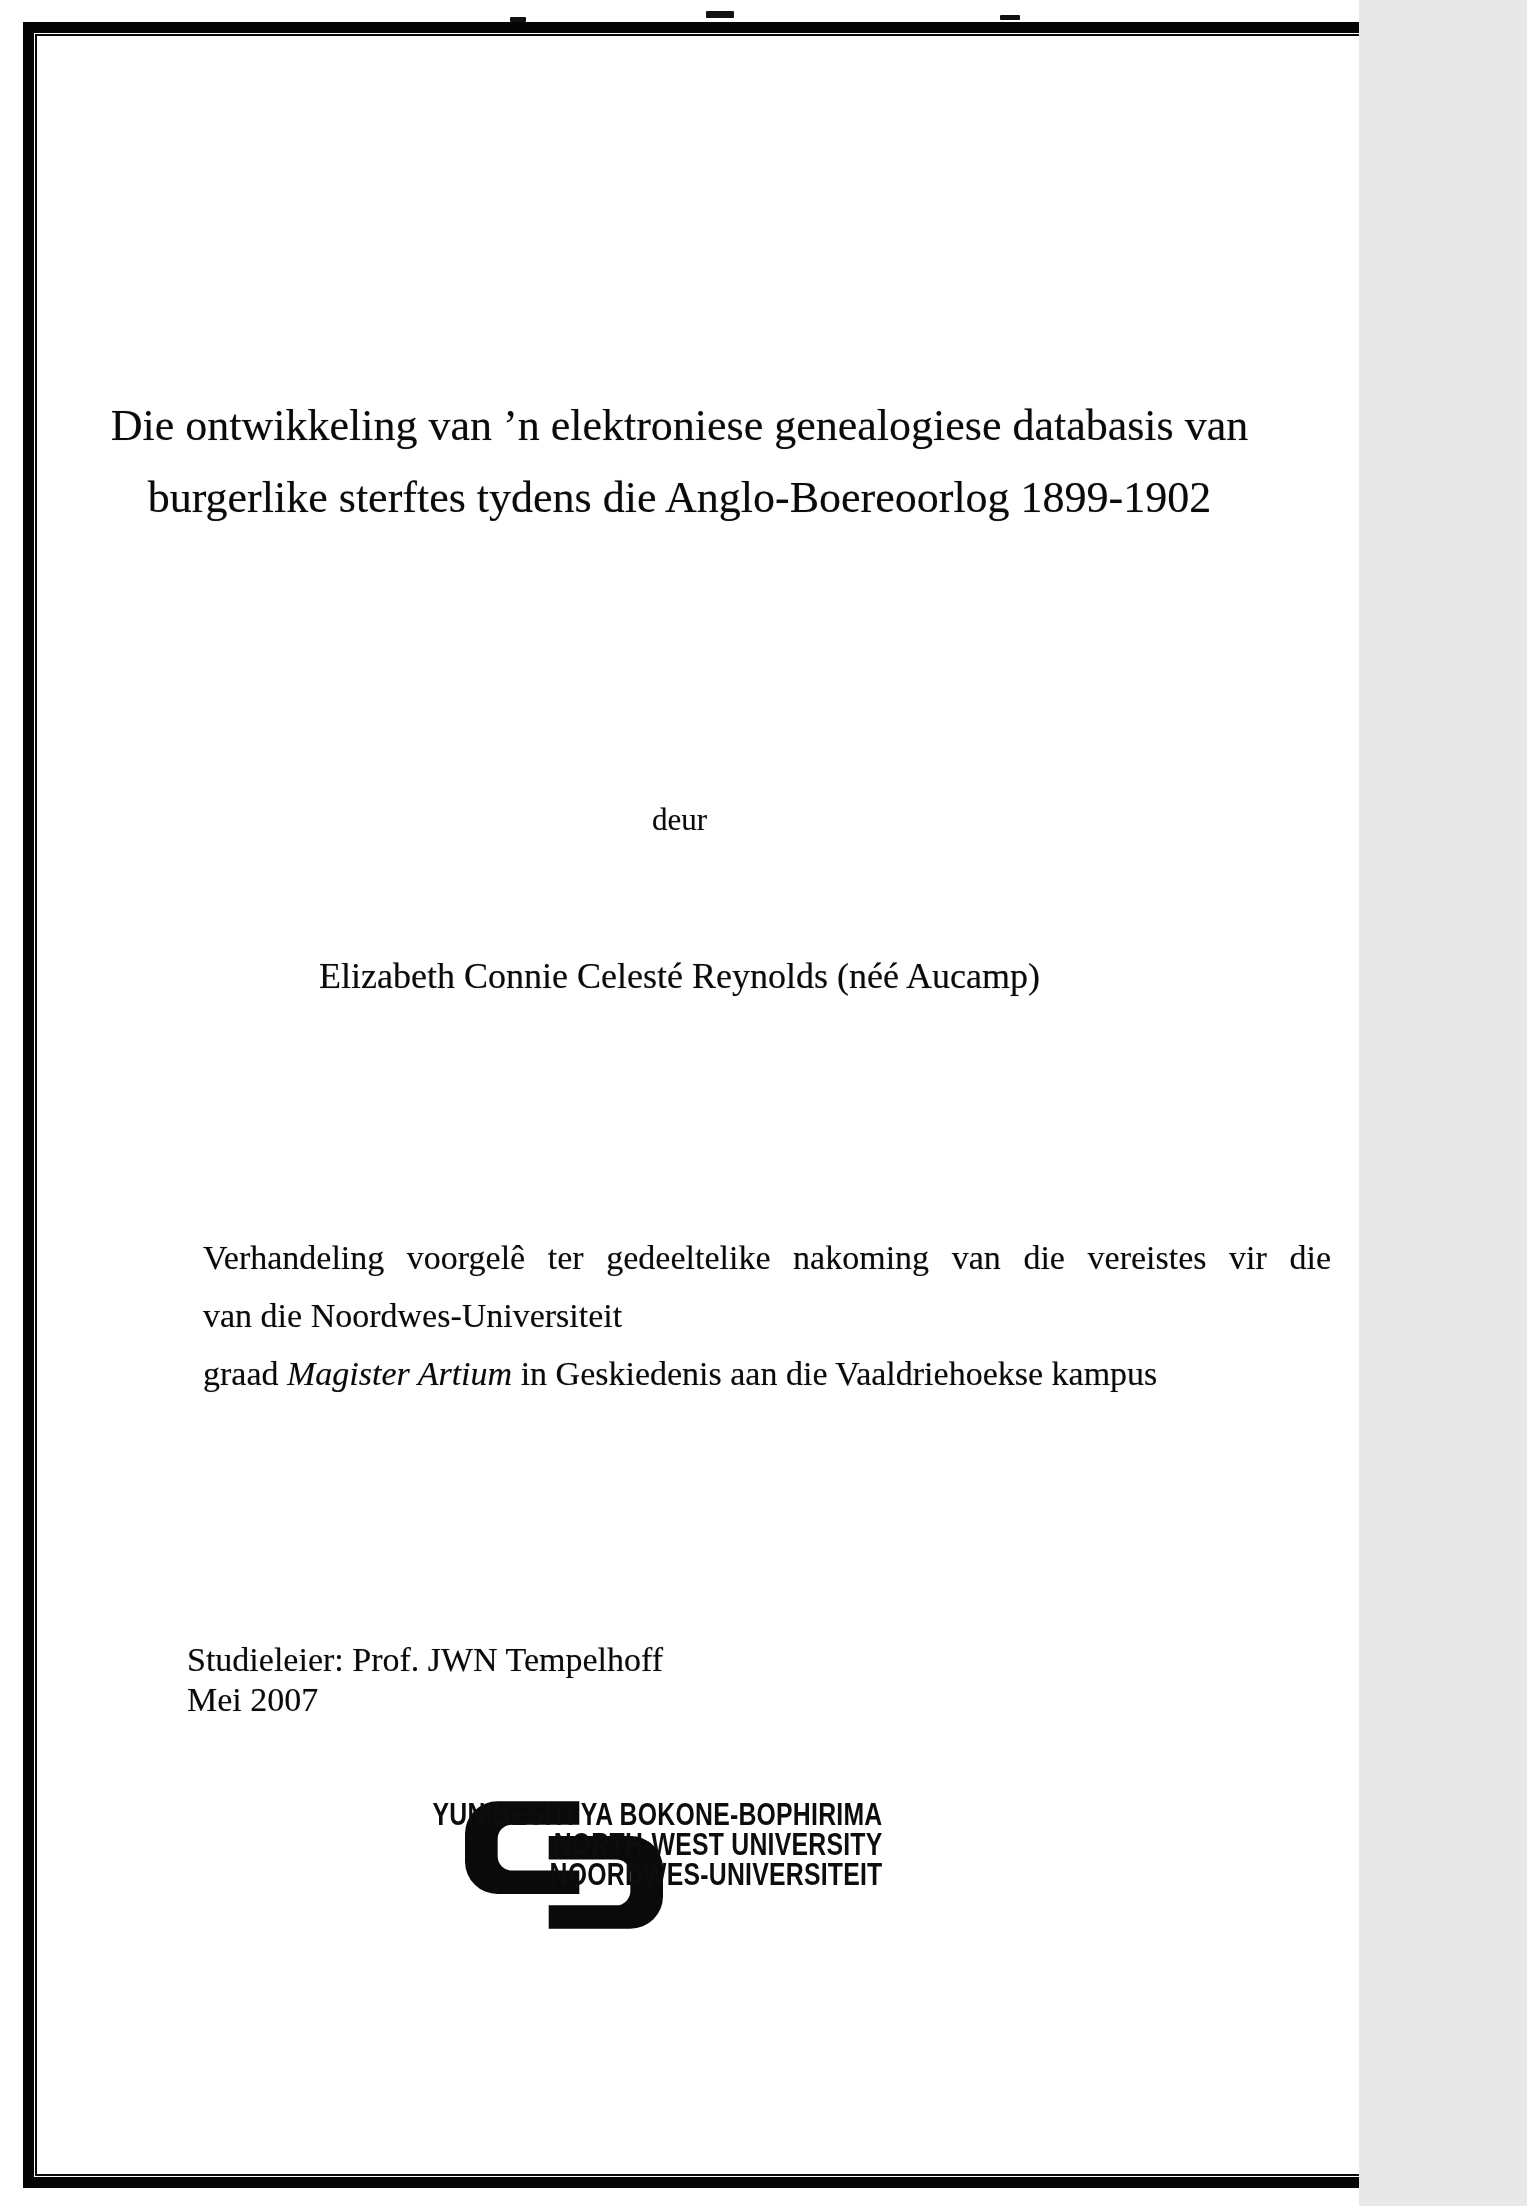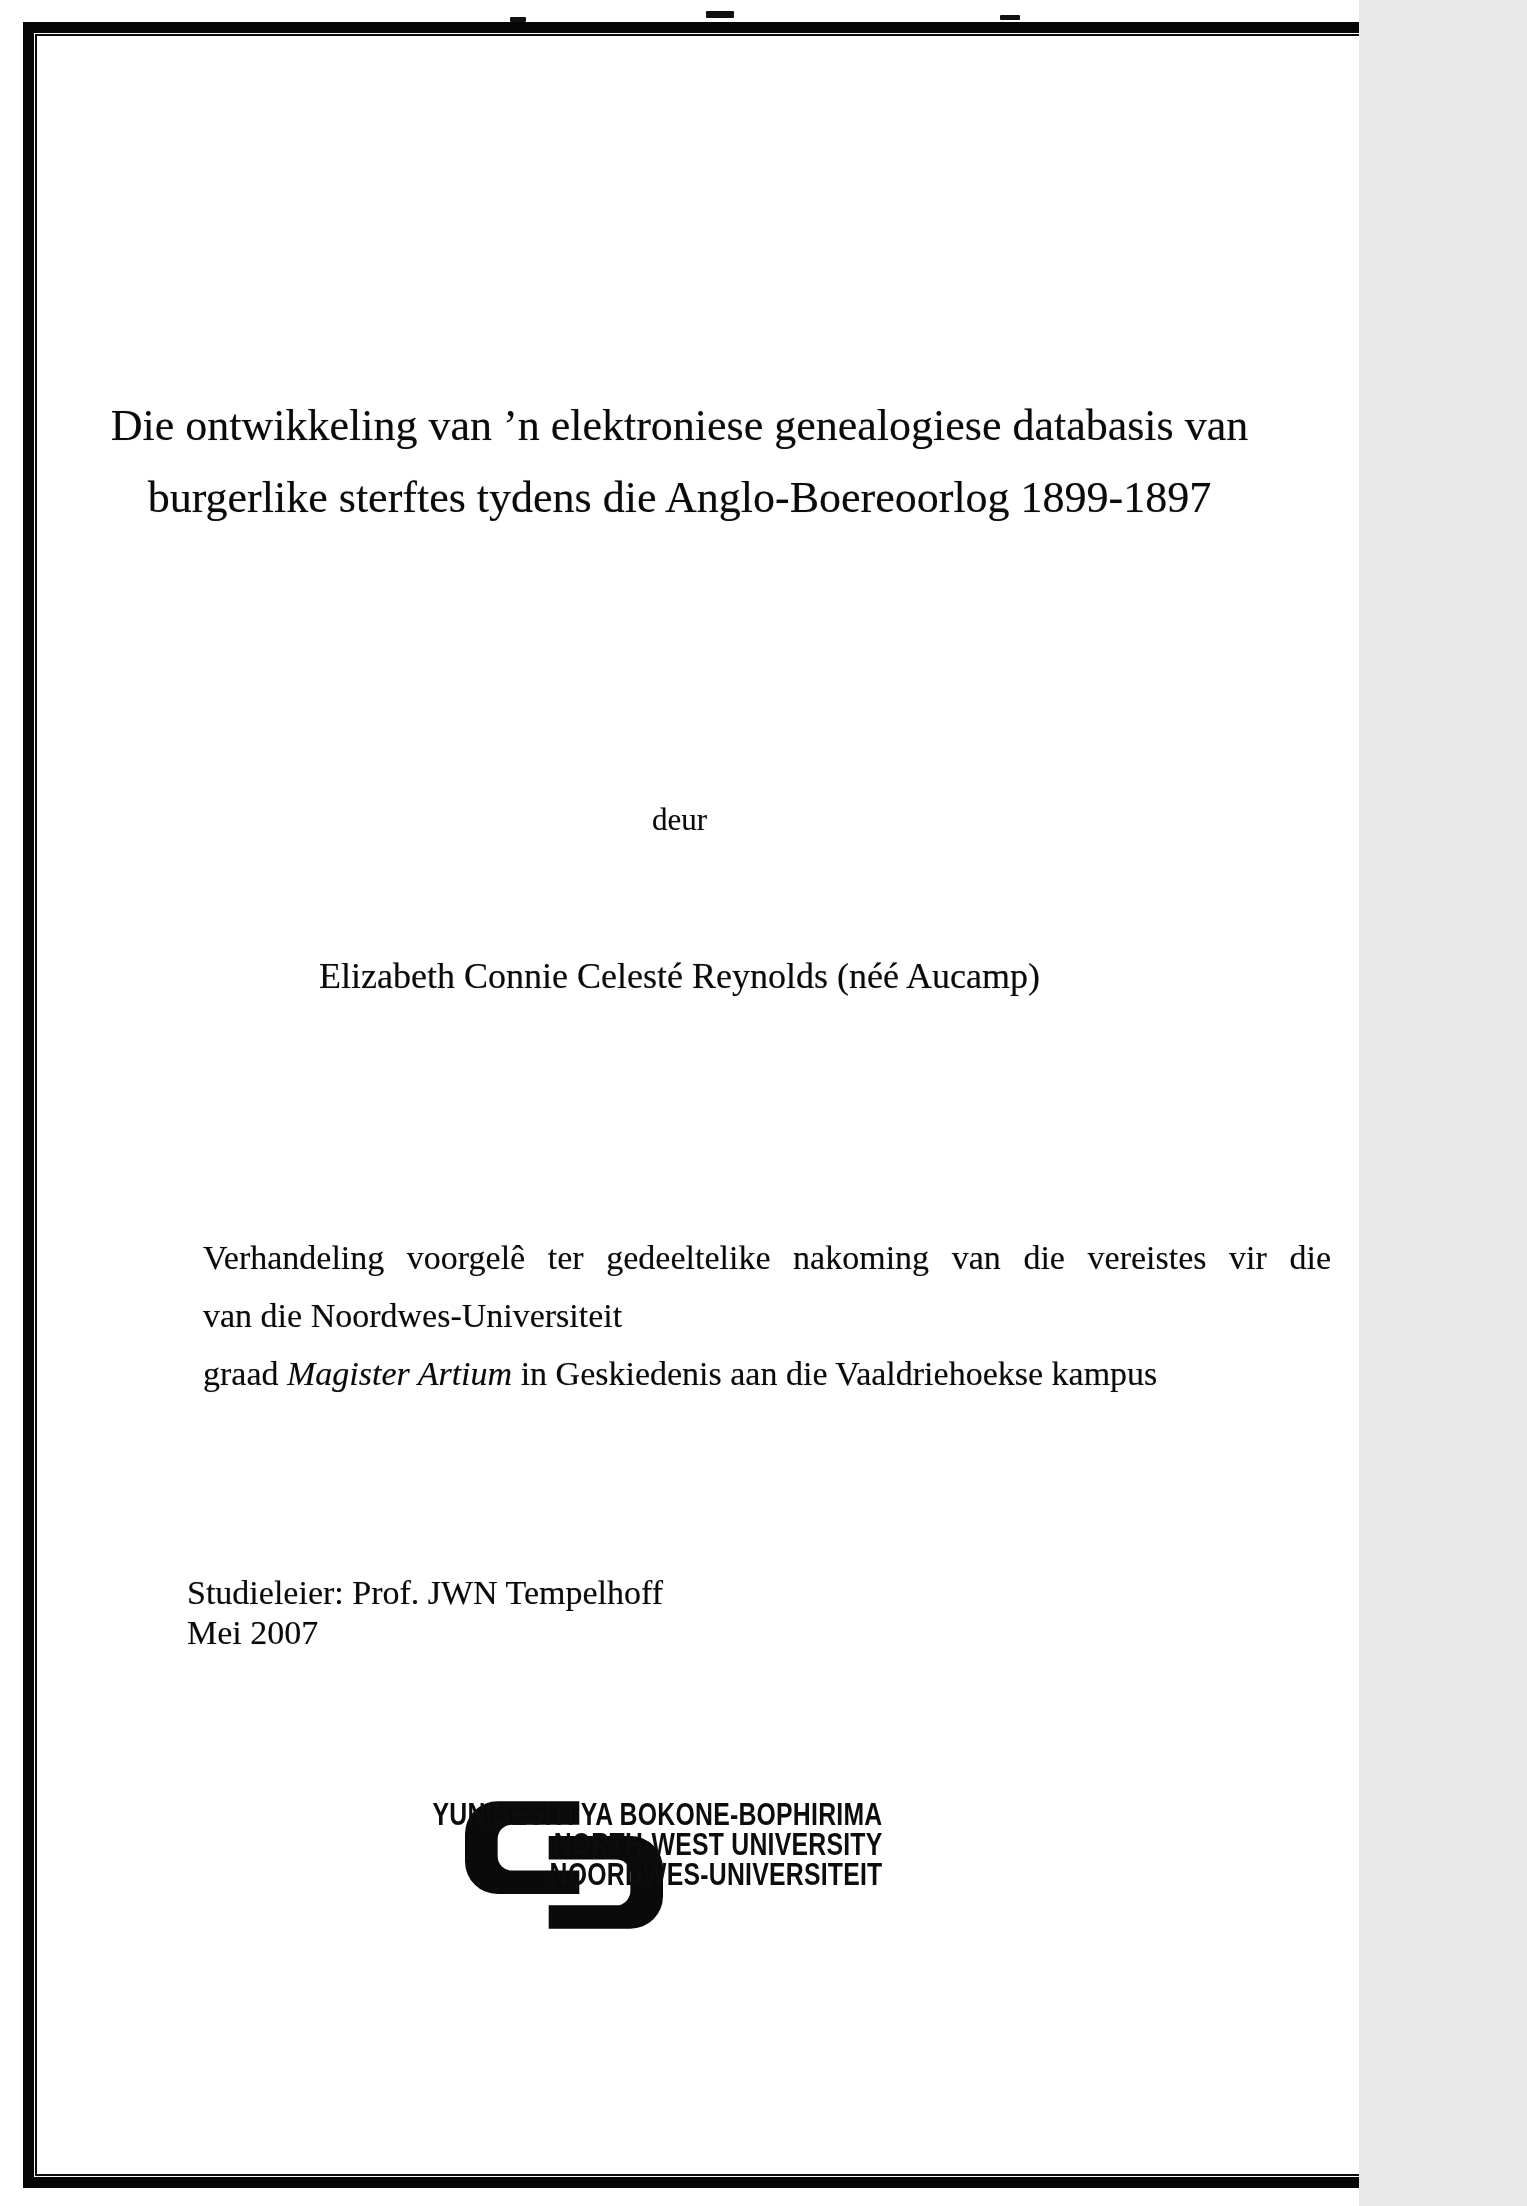--- a/index.html
+++ b/index.html
@@ -69,21 +69,21 @@
     top: 1221px; left: 187px;
     width: 1160px;
     font-size: 34px;
     text-shadow: 0 0 1px rgba(0,0,0,0.35);
   }
   .statement .line { margin: 16px; line-height: 42px; }
   .statement .justify { text-align: justify; text-align-last: justify; }
 
   .supervisor {
     position: absolute;
-    top: 1573px; left: 187px;
+    top: 1640px; left: 187px;
     font-size: 34px;
     text-shadow: 0 0 1px rgba(0,0,0,0.35);
   }
   .supervisor p { margin: 0; line-height: 40px; }
 
   .logo-mark {
     position: absolute;
     left: 465px; top: 1801px;
     width: 198px; height: 128px;
   }
@@ -116,21 +116,21 @@
   <div class="speck s4"></div>
 
   <div class="frame-outer">
     <div class="frame-inner"></div>
   </div>
 
   <main class="content">
 
     <h1 class="title">
       <div class="title-line">Die ontwikkeling van ’n elektroniese genealogiese databasis van</div>
-      <div class="title-line">burgerlike sterftes tydens die Anglo-Boereoorlog 1899-1897</div>
+      <div class="title-line">burgerlike sterftes tydens die Anglo-Boereoorlog 1899-1902</div>
     </h1>
 
     <div class="byline">deur</div>
 
     <div class="author">Elizabeth Connie Celesté Reynolds (néé Aucamp)</div>
 
     <div class="statement">
       <p class="line justify">Verhandeling voorgelê ter gedeeltelike nakoming van die vereistes vir die</p>
       <p class="line">van die Noordwes-Universiteit</p>
       <p class="line"><span>graad </span><i>Magister Artium</i><span> in Geskiedenis aan die Vaaldriehoekse kampus</span></p>

